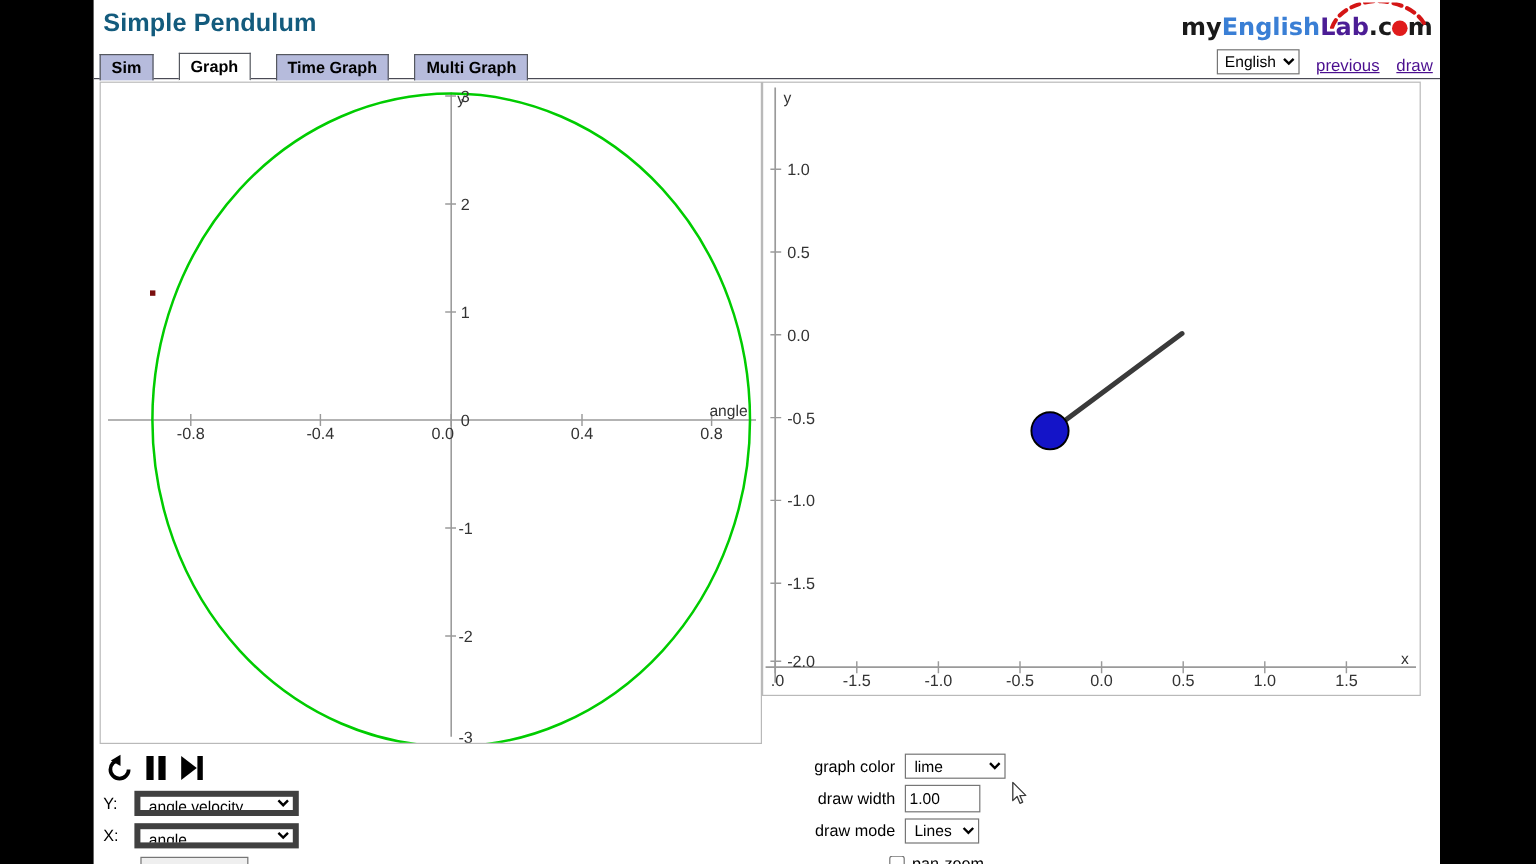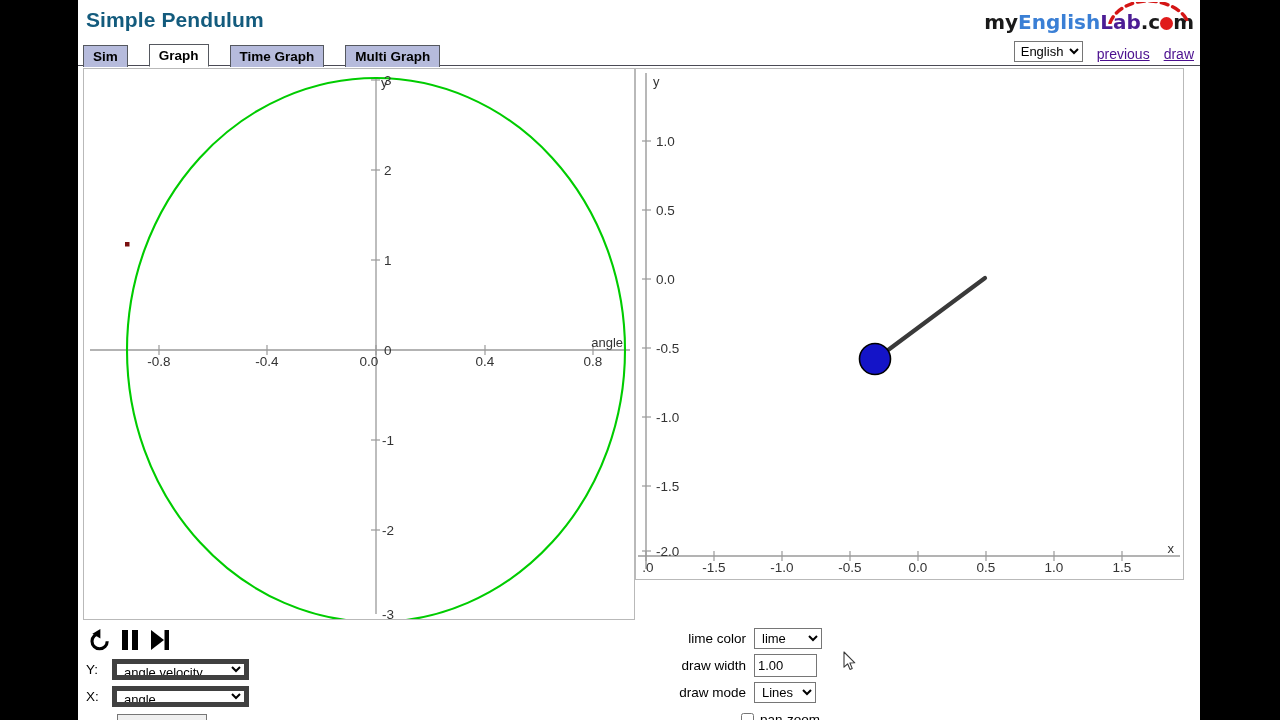--- a/index.html
+++ b/index.html
@@ -250,21 +250,21 @@
   }
   .set-select {
     font-family: "Liberation Sans", sans-serif;
     font-size: 13px;
     height: 21px;
     border: 1px solid #767676;
     background: #ffffff;
     color: #000;
     padding-left: 3px;
   }
-  #graph-color-select { width: 68px; }
+  #graph-color-select { width: 84px; }
   #draw-mode-select   { width: 62px; }
   #draw-width-input {
     font-family: "Liberation Sans", sans-serif;
     font-size: 13px;
     width: 56px;
     height: 19px;
     border: 1px solid #767676;
     background: #ffffff;
     color: #000;
     padding-left: 3px;
@@ -474,21 +474,21 @@
           <option>angle</option>
         </select>
       </div>
 
       <button id="extra-button"></button>
     </div>
 
     <div id="sim-settings">
 
       <div class="set-row">
-        <span class="set-label">lime color</span>
+        <span class="set-label">graph color</span>
         <select class="set-select" id="graph-color-select">
           <option>lime</option>
         </select>
       </div>
 
       <div class="set-row">
         <span class="set-label">draw width</span>
         <input id="draw-width-input" type="text" value="1.00" style="">
       </div>
 

